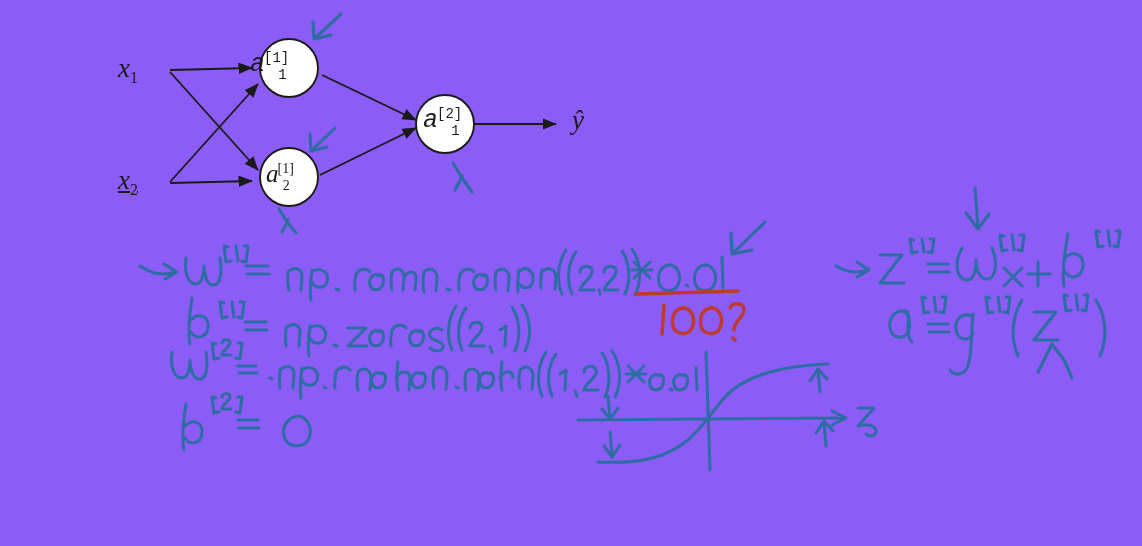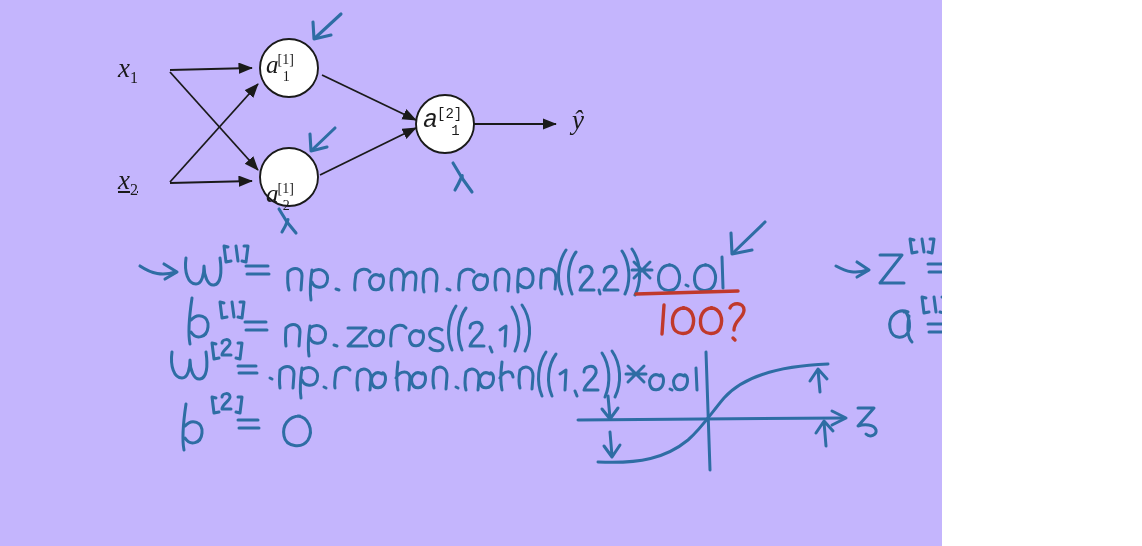--- a/index.html
+++ b/index.html
@@ -5,23 +5,23 @@
   html, body {
     margin: 0;
     padding: 0;
     background: #ffffff;
   }
   body {
     font-family: "Liberation Sans", sans-serif;
   }
   #canvas {
     position: relative;
-    width: 942px;
+    width: 1142px;
     height: 546px;
-    background: #c4b5fd;
+    background: #8b5cf6;
     overflow: hidden;
   }
   #board {
     position: absolute;
     top: 0;
     left: 0;
     width: 1142px;
     height: 546px;
   }
   .nn-label {
@@ -329,25 +329,25 @@
   </svg>
 
   <div class="nn-label x-label" style="left:118px; top:55px;">
     <span>x</span><span class="sub">1</span>
   </div>
 
   <div class="nn-label x-label" style="left:118px; top:167px;text-decoration:underline;">
     <span>x</span><span class="sub">2</span>
   </div>
 
-  <div class="node-label" style="left:266px; top:52px;">
+  <div class="node-label" style="left:250px; top:52px;font-family:Liberation Mono, monospace;">
     <span class="base">a</span><span class="sup">[1]</span><span class="sub">1</span>
   </div>
 
-  <div class="node-label" style="left:266px; top:161px;margin-top:20px;">
+  <div class="node-label" style="left:266px; top:161px;">
     <span class="base">a</span><span class="sup">[1]</span><span class="sub">2</span>
   </div>
 
   <div class="node-label" style="left:423px; top:108px;font-family:Liberation Mono, monospace;">
     <span class="base">a</span><span class="sup">[2]</span><span class="sub">1</span>
   </div>
 
   <div class="nn-label yhat-label" style="left:572px; top:107px;">ŷ</div>
 
 </div>

